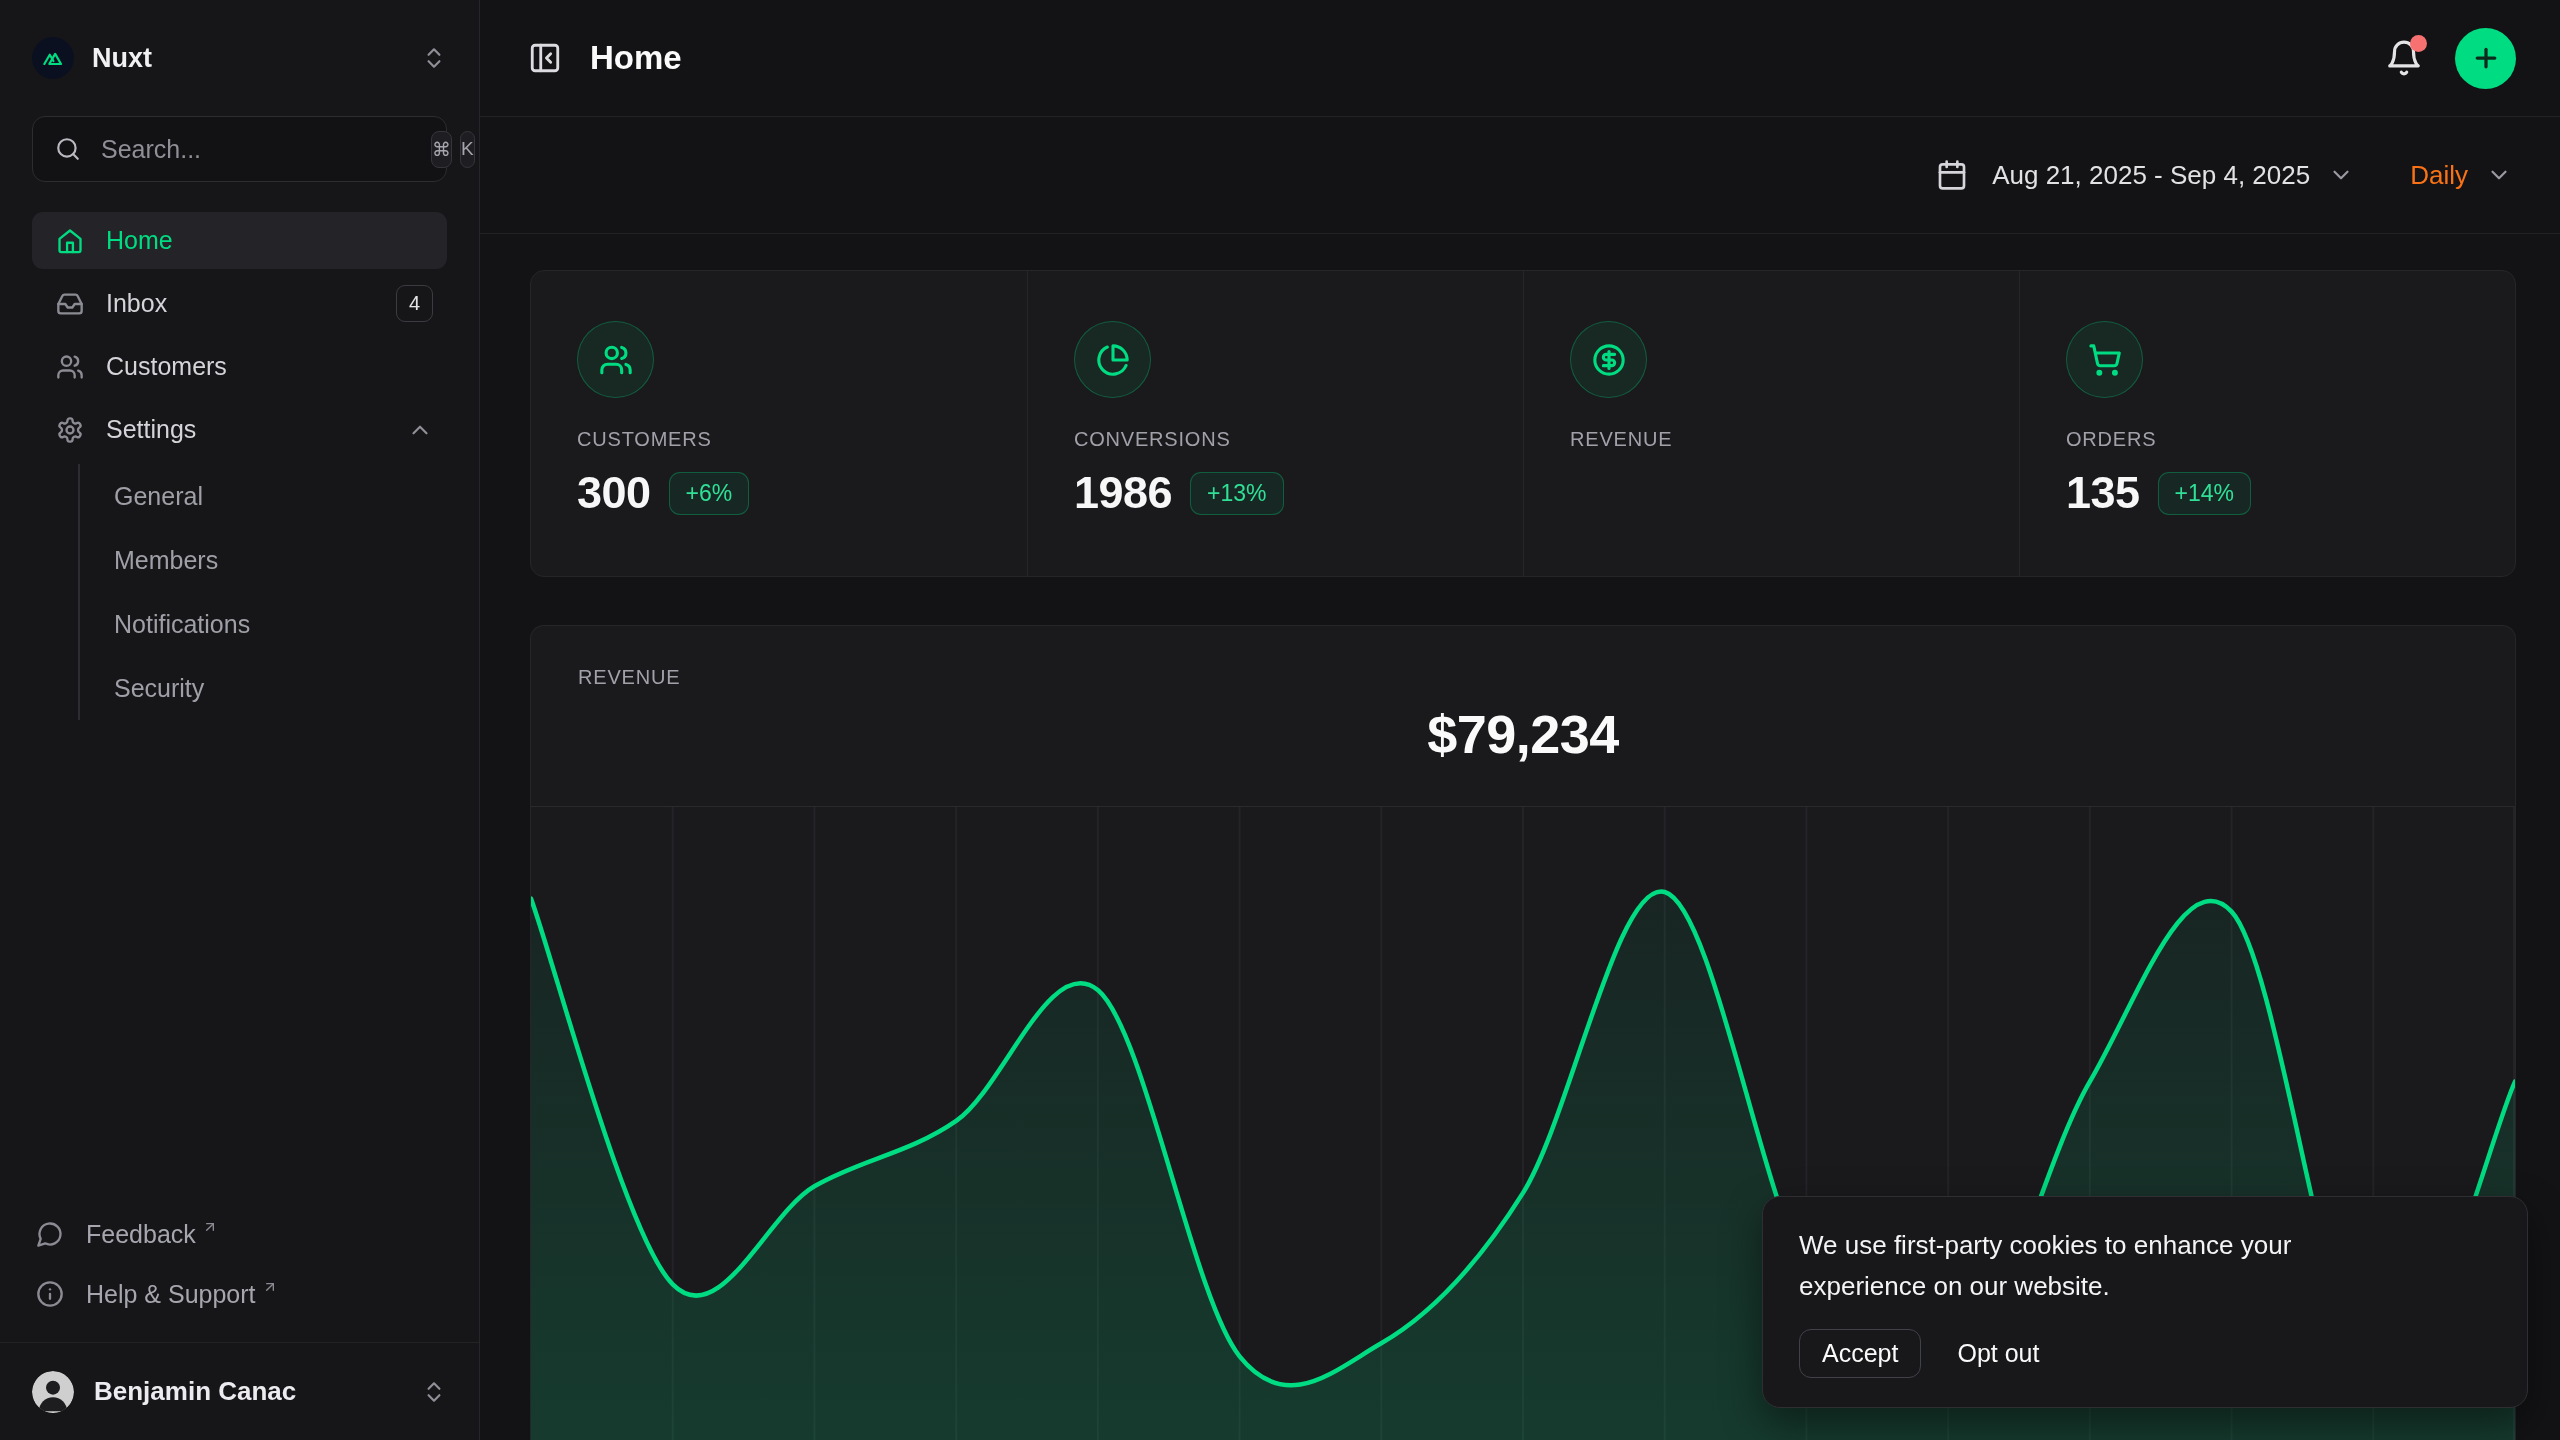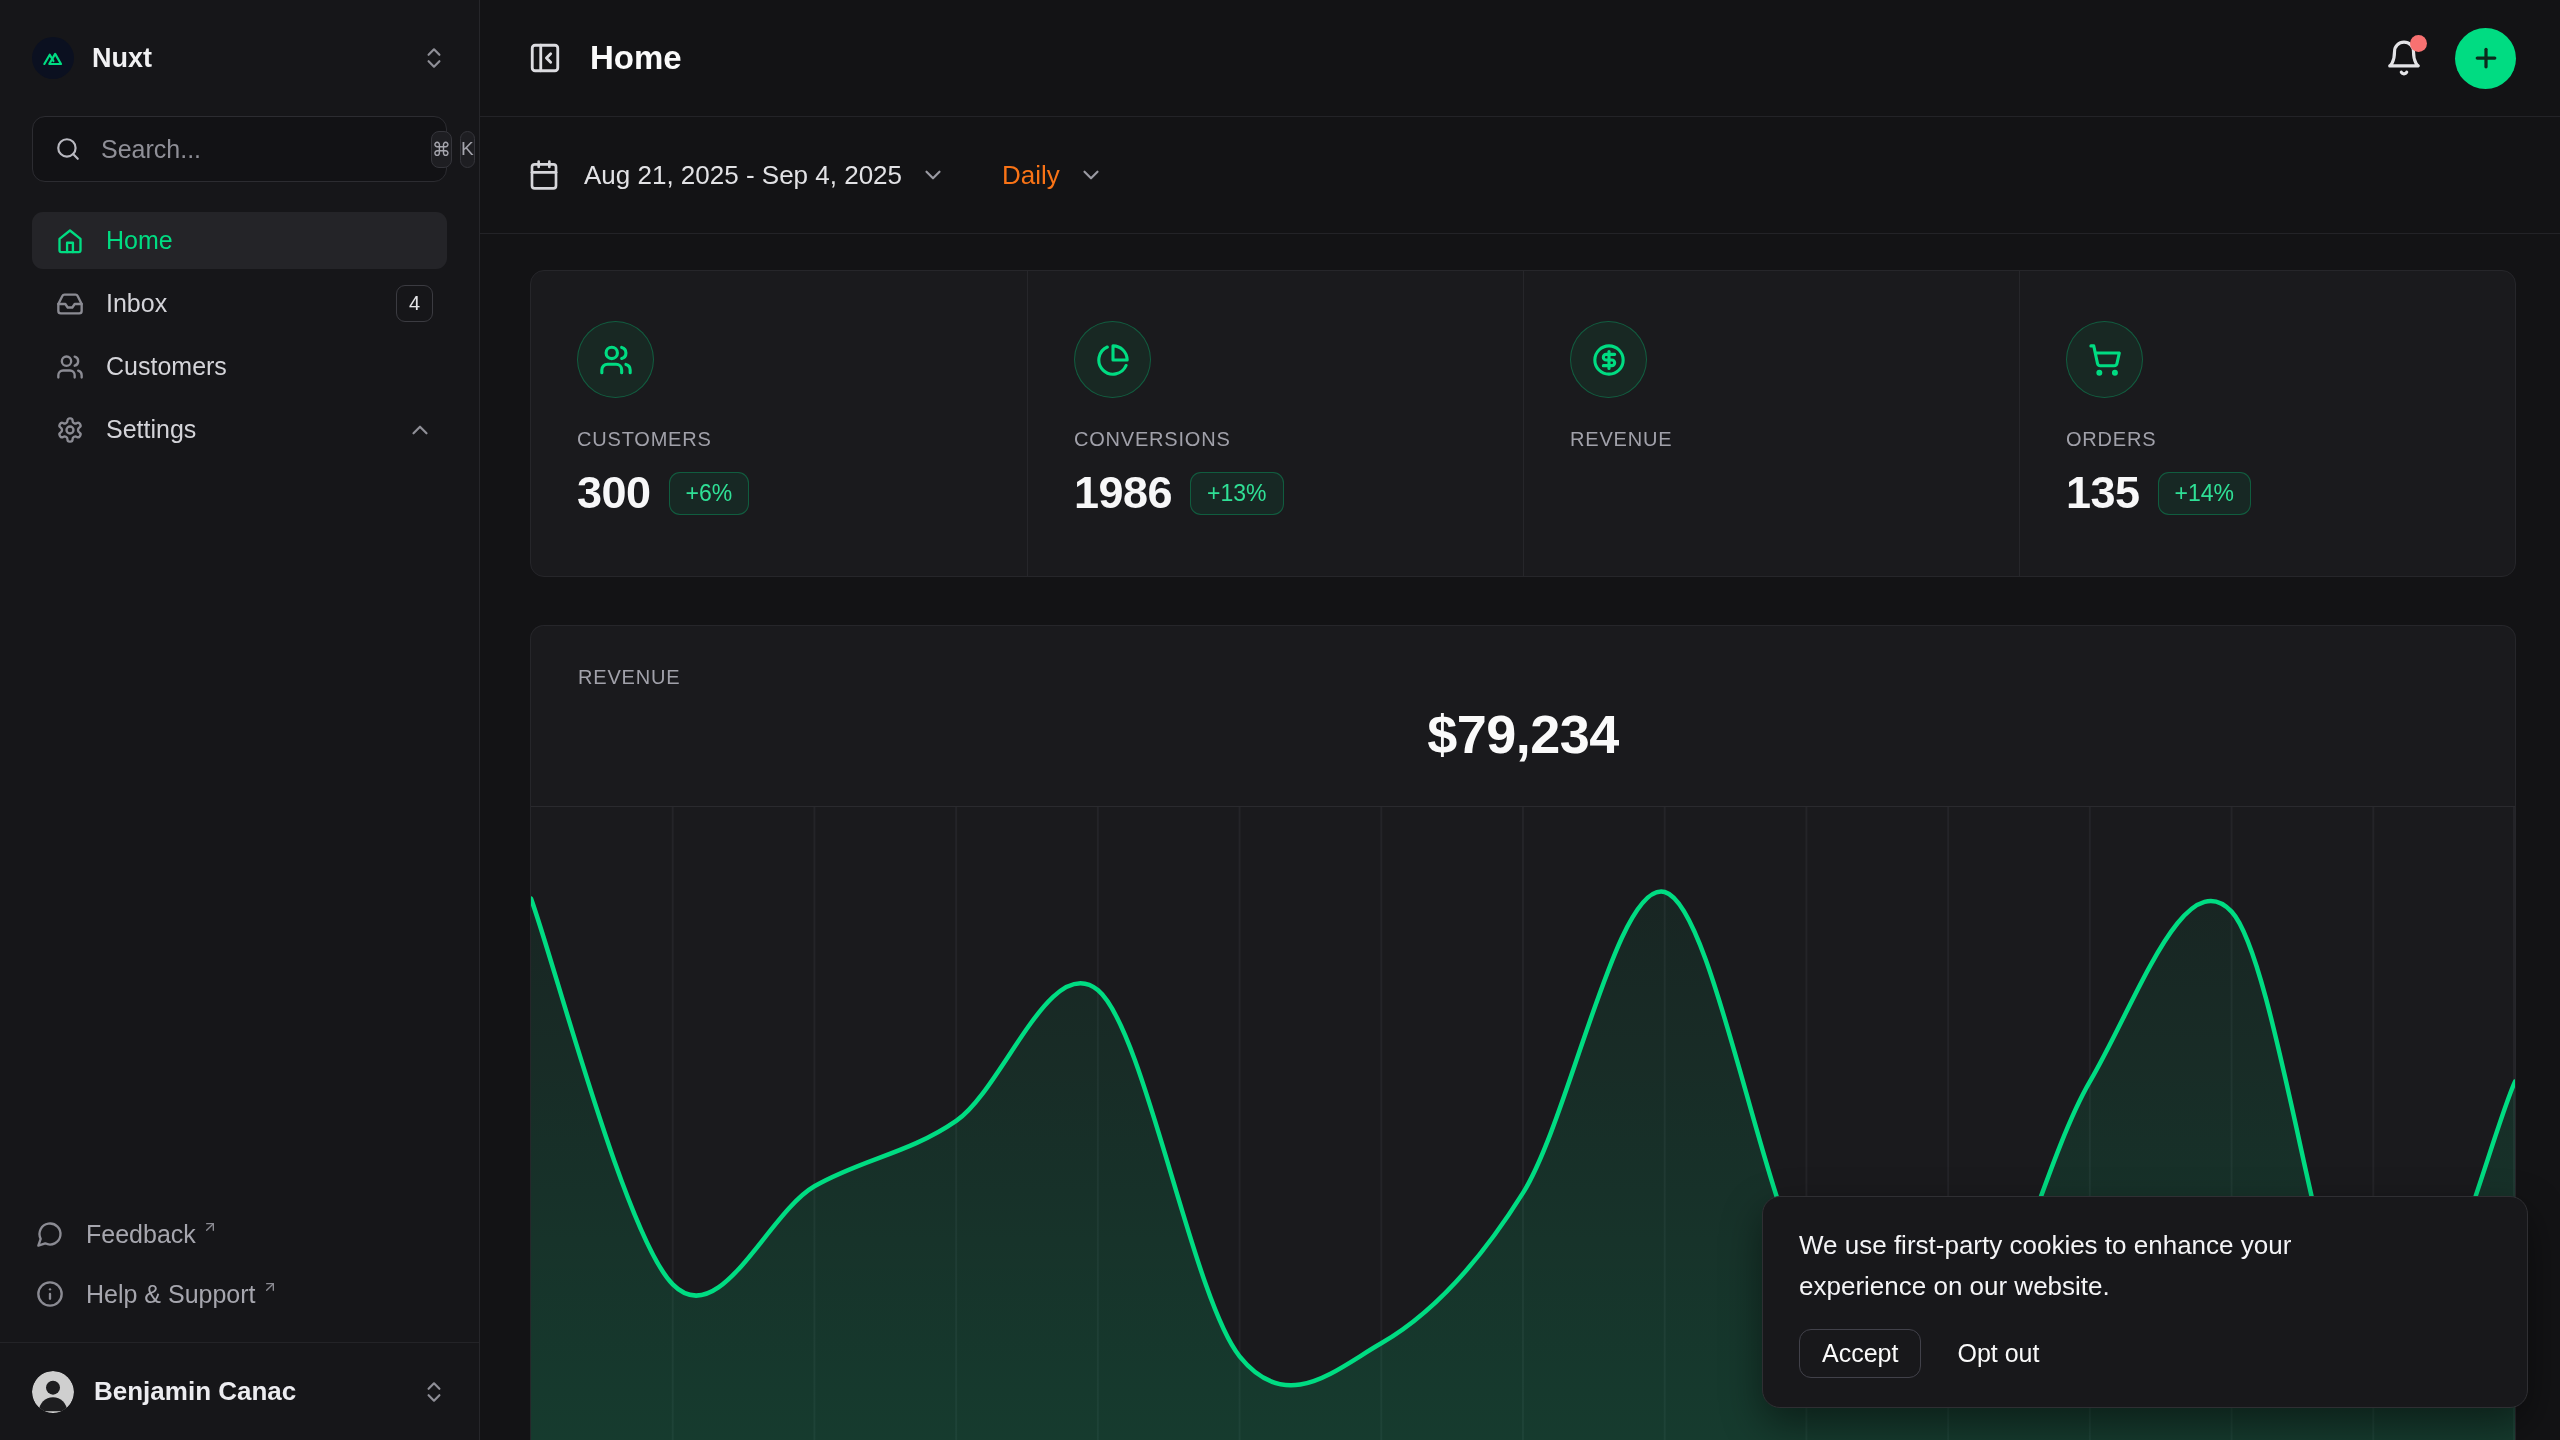--- a/index.html
+++ b/index.html
@@ -91,21 +91,21 @@
     position:absolute; top:-4px; right:-4px; width:17px; height:17px;
     border-radius:50%; background:#f87171;
   }
   .plus-btn {
     width:61px; height:61px; border-radius:50%; background:#00dc82; border:none;
     display:flex; align-items:center; justify-content:center; color:#0c2b1d; cursor:pointer;
   }
 
   .toolbar {
     height:117px; border-bottom:1px solid #232327;
-    display:flex; align-items:center; padding:0 48px; gap:56px;
+    display:flex; align-items:center; padding:0 48px; gap:56px;justify-content:flex-end;
   }
   .range-btn, .gran-btn { display:flex; align-items:center; cursor:pointer; }
   .range-btn .cicon { color:#d6d6da; }
   .range-label { margin-left:24px; font-size:26px; font-weight:500; color:#e2e2e5; }
   .gran-label { font-size:26px; font-weight:500; color:#f97316; }
   .chev-muted { color:#9a9aa2; margin-left:18px; }
 
   .content { flex:1; padding:36px 44px 0 50px; min-height:0; }
 
   .stats-card {
@@ -229,20 +229,34 @@
         </svg>
       </span>
       <span class="nlabel">Settings</span>
       <span class="nav-chev">
         <svg width="26" height="26" viewBox="0 0 24 24" class="ic">
             <path d="m18 15-6-6-6 6"></path>
           </svg>
       </span>
     </div>
 
+    <div class="subnav">
+      <div class="subnav-item">
+        <span>General</span>
+      </div>
+      <div class="subnav-item">
+        <span>Members</span>
+      </div>
+      <div class="subnav-item">
+        <span>Notifications</span>
+      </div>
+      <div class="subnav-item">
+        <span>Security</span>
+      </div>
+    </div>
   </nav>
 
   <div class="sidebar-footer">
     <div class="foot-item">
       <span class="ficon">
         <svg width="28" height="28" viewBox="0 0 24 24" class="ic">
             <path d="M7.9 20A9 9 0 1 0 4 16.1L2 22z"></path>
           </svg>
       </span>
       <span class="flabel">Feedback</span>

